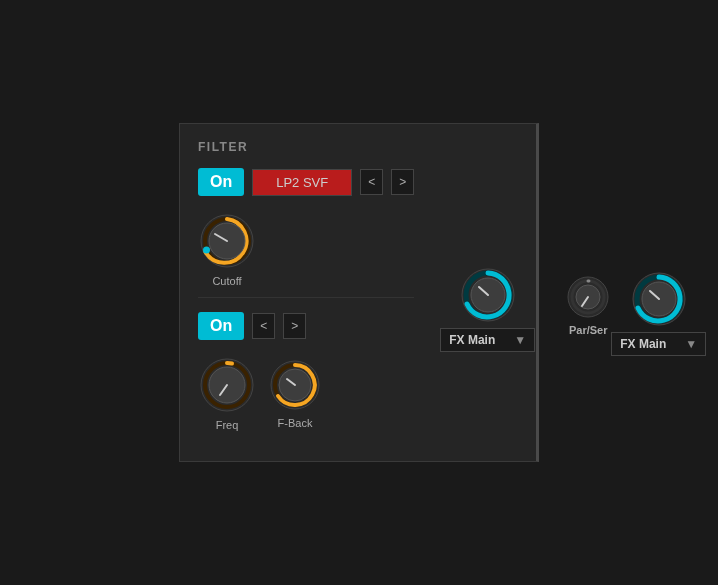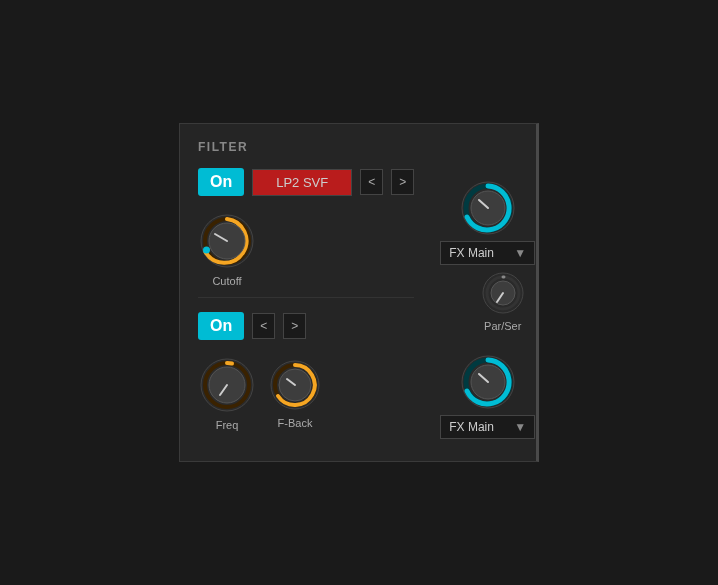--- a/index.html
+++ b/index.html
@@ -113,24 +113,24 @@
     .fx-select span.chevron {
       color: #888;
     }
 
     .left-filters {
       flex: 1;
     }
 
     .right-controls {
       display: flex;
-      flex-direction: column;
       align-items: center;
       justify-content: space-around;
       padding-left: 10px;
+      font-weight: bold;
     }
 
     .right-top {
       display: flex;
       flex-direction: column;
       align-items: center;
       gap: 4px;
       margin-top: 8px;
     }
 

